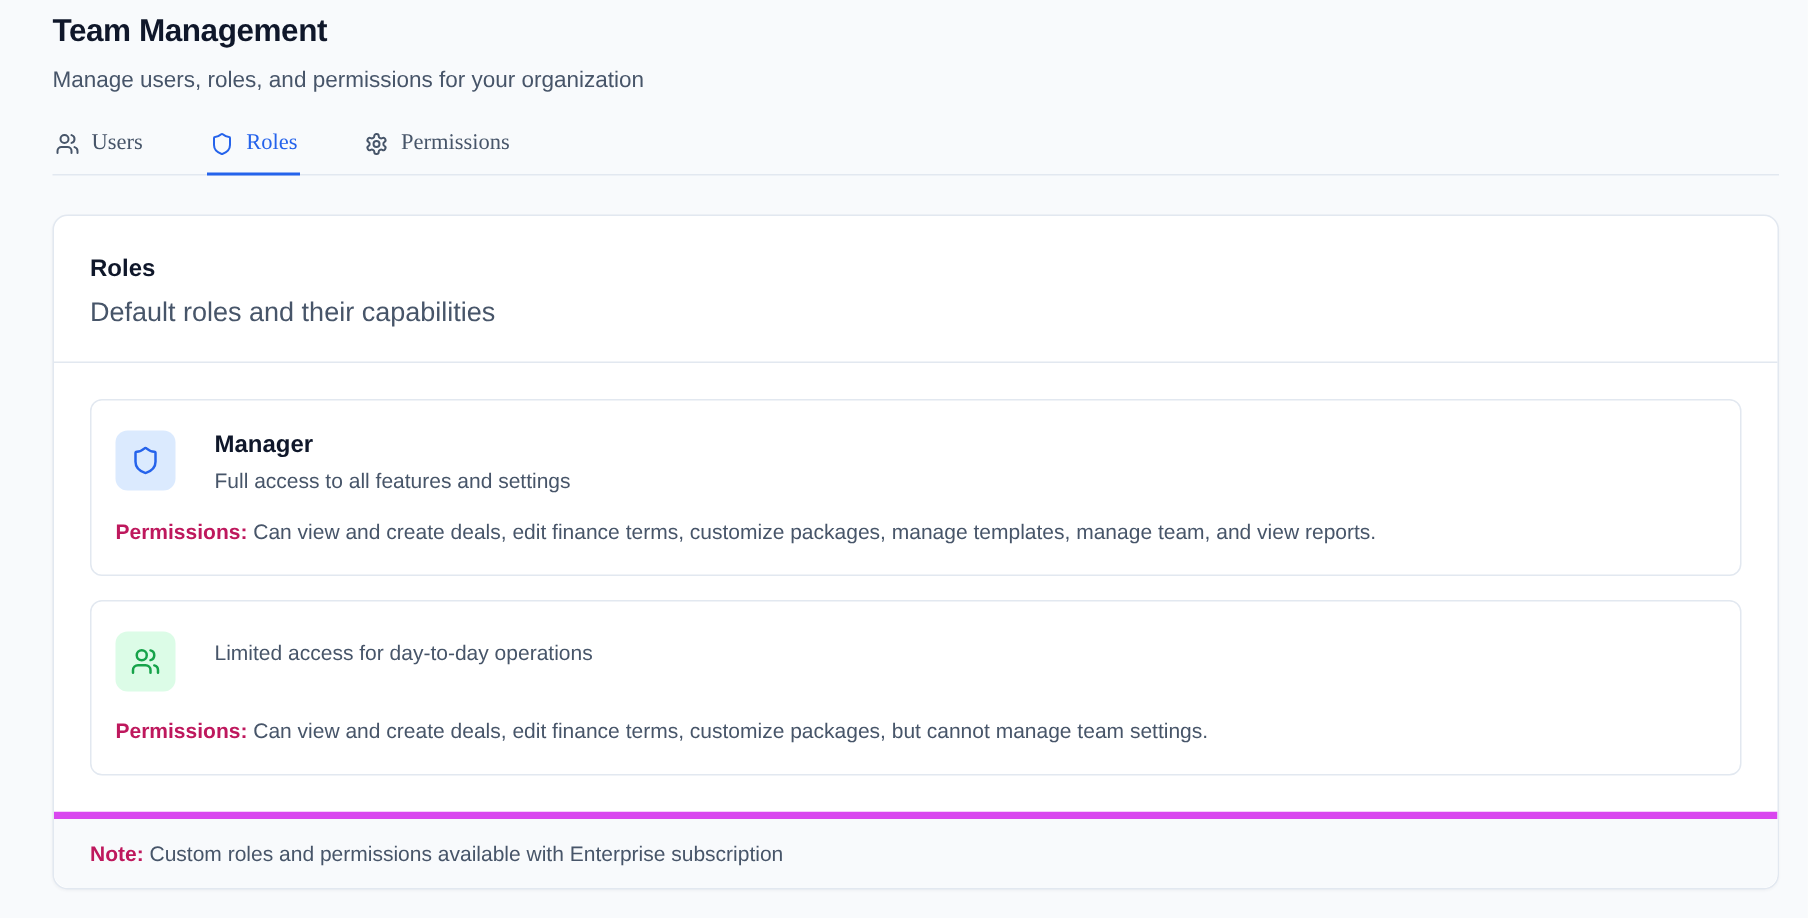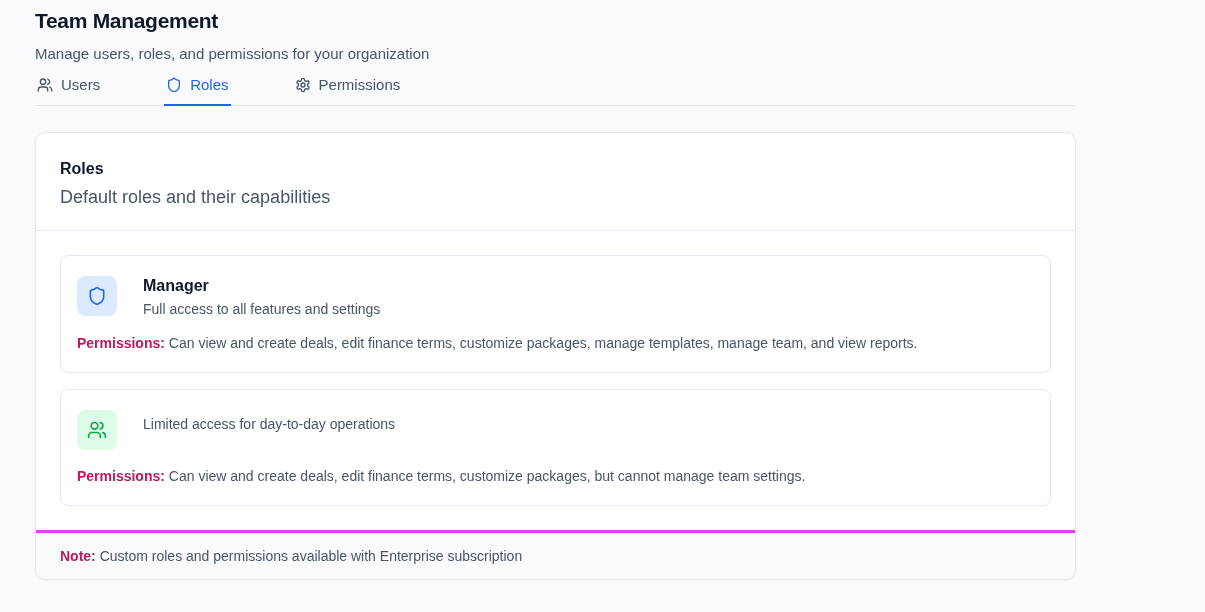--- a/index.html
+++ b/index.html
@@ -5,40 +5,41 @@
   * { box-sizing: border-box; margin: 0; padding: 0; }
   html, body {
     width: 1205px; height: 612px;
     background: #f8fafc;
     font-family: "Liberation Sans", sans-serif;
     color: #0f172a;
     overflow: hidden;
   }
   .container {
     margin-left: 35px;
-    width: 1041px;
+    width: 1151px;
     padding-top: 9px;
   }
   .page-title {
     font-size: 21px;
     font-weight: 700;
     letter-spacing: -0.3px;
     color: #0f172a;
   }
   .page-subtitle {
     margin-top: 12px;
     font-size: 15px;
     color: #475569;
   }
   
   .tabs {
-    margin-top: 14px;
-    display: flex;
-    gap: 62px;
+    margin-top: 25px;
+    display: flex;
+    gap: 41px;
     border-bottom: 1px solid #e2e8f0;
+    font-family: Liberation Serif, serif;
   }
   .tab {
     display: flex;
     align-items: center;
     gap: 8px;
     padding: 0 2px 11px 2px;
     font-size: 15px;
     font-weight: 500;
     color: #475569;
     cursor: pointer;
@@ -116,21 +117,21 @@
     font-size: 14px;
     color: #475569;
     line-height: 1.3;
   }
   .perm-label, .note-label {
     font-weight: 700;
     color: #be185d;
   }
   
   .card-footer {
-    border-top: 3px solid #d946ef;
+    border-top: 5px solid #d946ef;
     background: #f8fafc;
     border-radius: 0 0 10px 10px;
     padding: 15px 24px;
     font-size: 14px;
     color: #475569;
   }
 </style>
 </head>
 <body>
 

